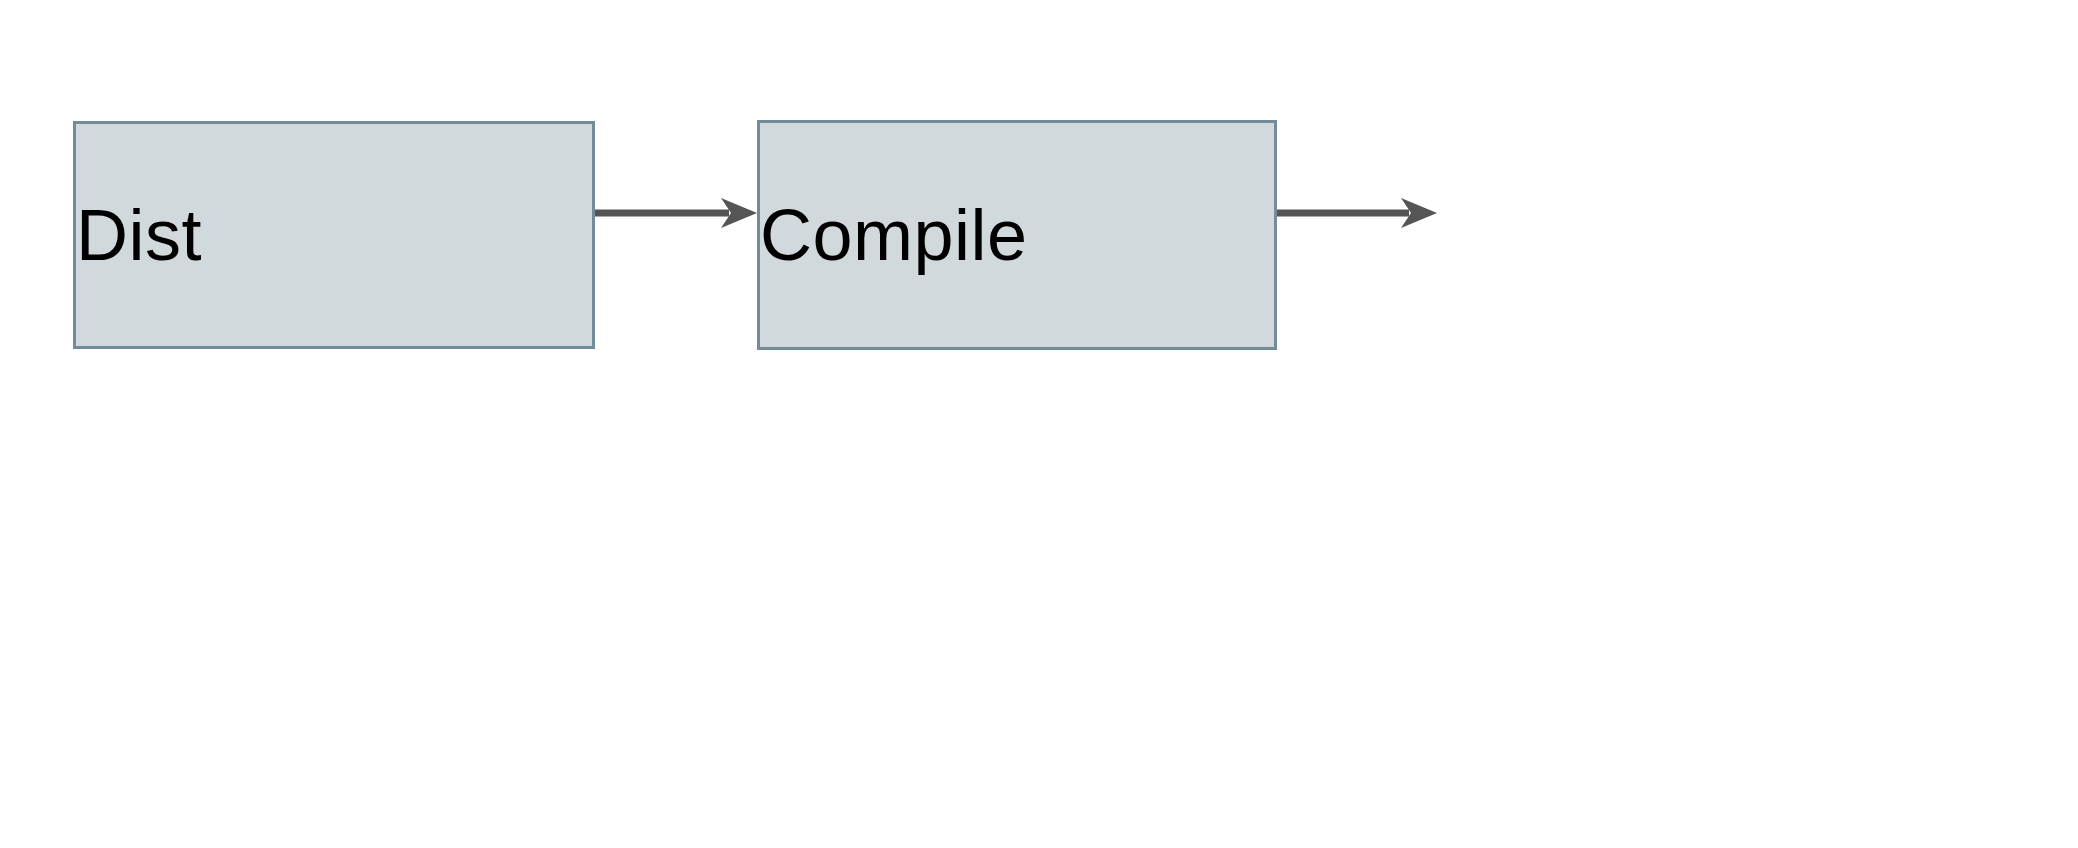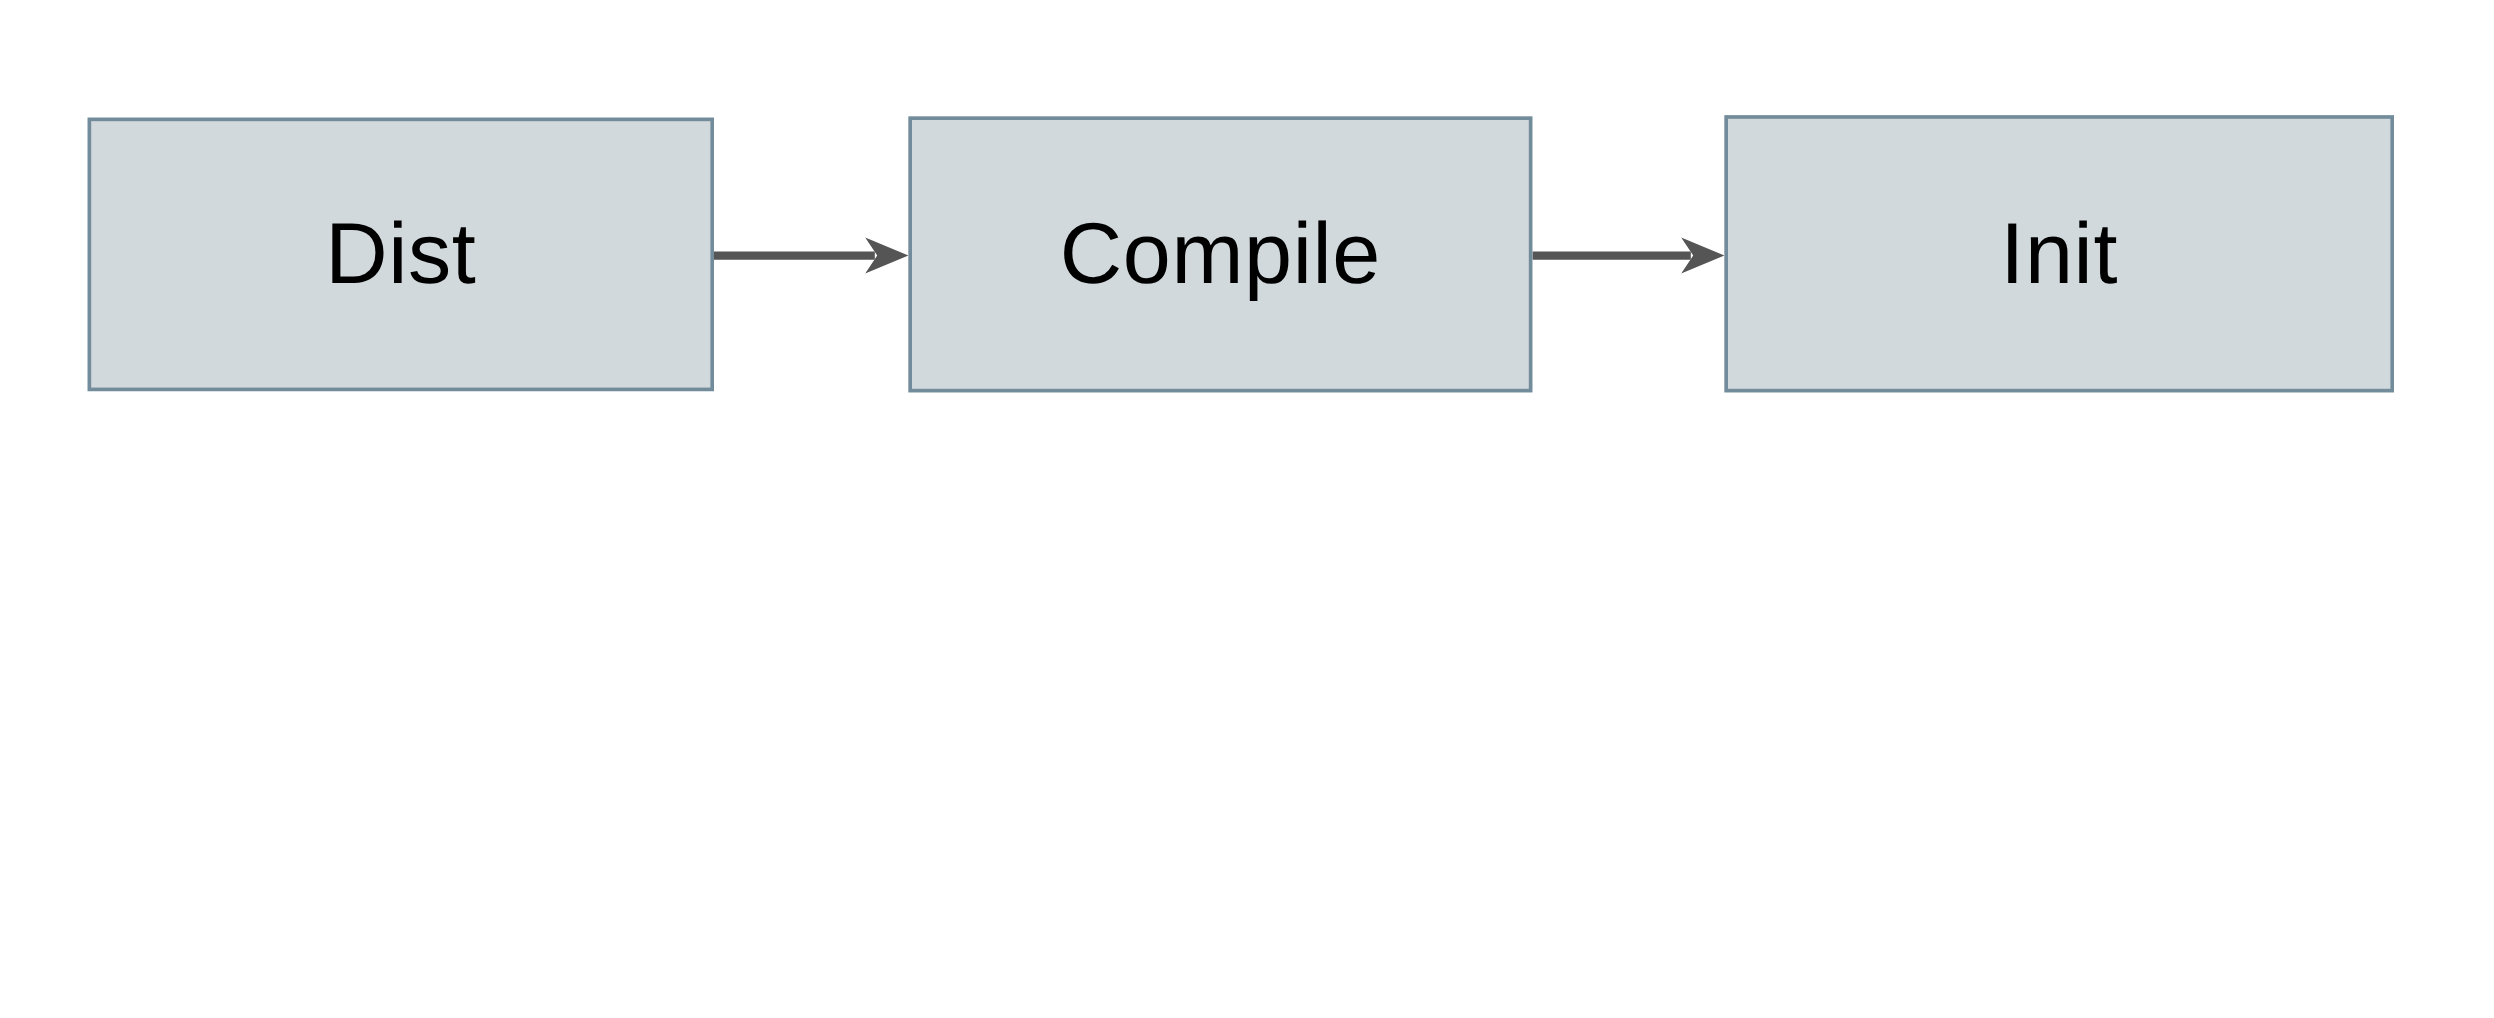--- a/index.html
+++ b/index.html
@@ -18,21 +18,22 @@
     background: #ffffff;
     overflow: hidden;
   }
   .node {
     position: absolute;
     box-sizing: border-box;
     background: #d2d9dc;
     border: 3px solid #728c9b;
     display: flex;
     align-items: center;
-    justify-content: center;
+    justify-content: flex-start;
+    margin-top: 23px;
   }
   .node-label {
     font-family: "Liberation Sans", sans-serif;
     font-size: 72px;
     font-weight: 300;
     color: #000000;
     letter-spacing: 0.5px;
     line-height: 1;
     white-space: nowrap;
   }
@@ -65,18 +66,15 @@
   </div>
 
   <div class="node" id="node-0" style="left: 73px; top: 98px; width: 522px; height: 228px; background: rgb(210, 217, 220); border-color: rgb(114, 140, 155);">
     <span class="node-label" style="color: rgb(0, 0, 0);">Dist</span>
   </div>
 
   <div class="node" id="node-1" style="left: 757px; top: 97px; width: 520px; height: 230px; background: rgb(210, 217, 220); border-color: rgb(114, 140, 155);">
     <span class="node-label" style="color: rgb(0, 0, 0);">Compile</span>
   </div>
 
-  <div class="node" id="node-2" style="left: 1437px; top: 96px; width: 558px; height: 231px; background: rgb(210, 217, 220); border-color: rgb(114, 140, 155);">
-    <span class="node-label" style="color: rgb(0, 0, 0);">Init</span>
-  </div>
 
 
 </div>
 
 </body></html>

